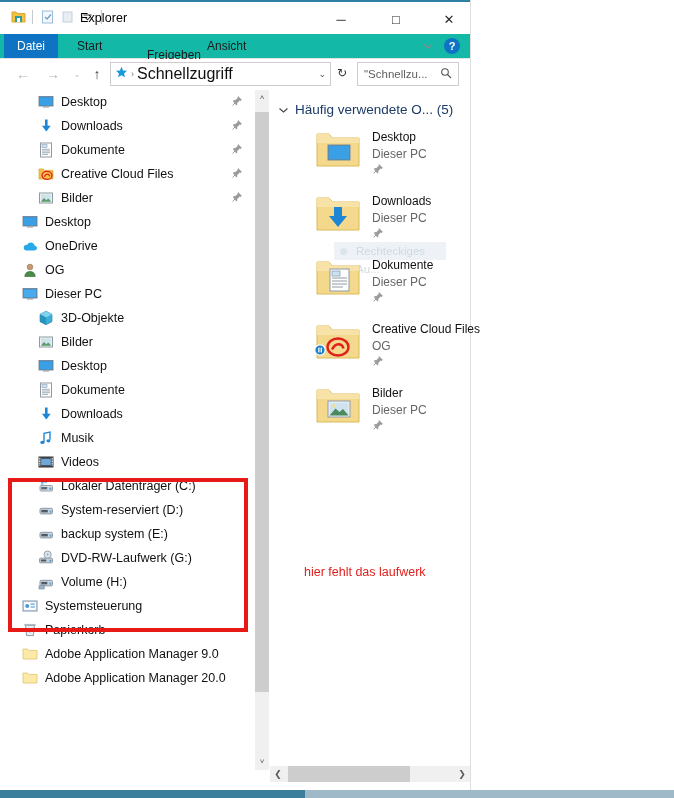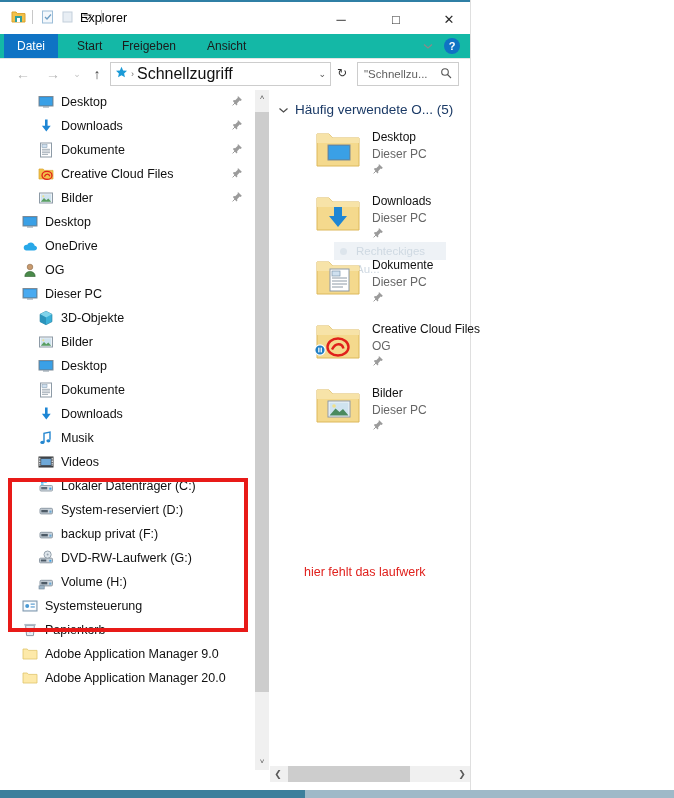--- a/index.html
+++ b/index.html
@@ -27,21 +27,21 @@
         font-size:13px;color:#2b2b2b;cursor:default;}
   #btn-min{left:320px;}
   #btn-max{left:375px;}
   #btn-close{left:428px;}
 
   
   #ribbon-tabs{position:absolute;left:0;top:34px;width:470px;height:24px;background:#14b8a6;border-bottom:1px solid #e3e3e3;}
   .rtab{position:absolute;top:0;height:24px;line-height:24px;font-size:12px;color:#1b1b1b;padding:0 9px;}
   #rtab-datei{left:4px;background:#0f73c4;color:#fff;width:54px;text-align:center;padding:0;}
   #rtab-start{left:68px;}
-  #rtab-freigeben{left:113px;}
+  #rtab-freigeben{left:138px;margin-top:9px;}
   #rtab-ansicht{left:198px;}
   #ribbon-collapse{position:absolute;right:34px;top:4px;width:16px;height:16px;color:#8a8a8a;font-size:11px;text-align:center;line-height:16px;}
   #ribbon-help{position:absolute;right:10px;top:4px;width:16px;height:16px;border-radius:50%;
      background:#0f73c4;color:#fff;font-size:11px;font-weight:bold;text-align:center;line-height:16px;}
 
   
   #address-bar{position:absolute;left:0;top:59px;width:470px;height:30px;background:#fff;}
   .navbtn{position:absolute;top:6px;width:18px;height:18px;text-align:center;line-height:18px;color:#b6b6b6;font-size:14px;}
   #nav-back{left:14px;}
   #nav-fwd{left:44px;}
@@ -397,21 +397,21 @@
           <span class="lbl">System-reserviert (D:)</span>
         </div>
         <div class="nav-row lvl1">
           <span class="ico">
             <svg width="16" height="16" viewBox="0 0 16 16">
               <rect x="2" y="6.3" width="12.5" height="5.6" rx="1.2" fill="#c9d2da" stroke="#8d99a4"></rect>
               <rect x="3.3" y="7.9" width="6.5" height="2.5" fill="#4d5a66"></rect>
               <rect x="11.4" y="8.6" width="2.1" height="2.1" fill="#6aa8d4"></rect>
             </svg>
           </span>
-          <span class="lbl">backup privat (F:)</span>
+          <span class="lbl">backup system (E:)</span>
         </div>
         <div class="nav-row lvl1">
           <span class="ico">
             <svg width="16" height="16" viewBox="0 0 16 16">
               <rect x="1.5" y="8.2" width="13" height="4.6" rx="1" fill="#c9d2da" stroke="#8d99a4"></rect>
               <rect x="2.8" y="9.5" width="5.5" height="2" fill="#4d5a66"></rect>
               <rect x="11.4" y="9.8" width="1.9" height="1.9" fill="#3aa0e6"></rect>
               <circle cx="9.6" cy="4.6" r="3.6" fill="#dfe6ec" stroke="#96a2ad"></circle>
               <circle cx="9.6" cy="4.6" r="1" fill="#96a2ad"></circle>
             </svg>

